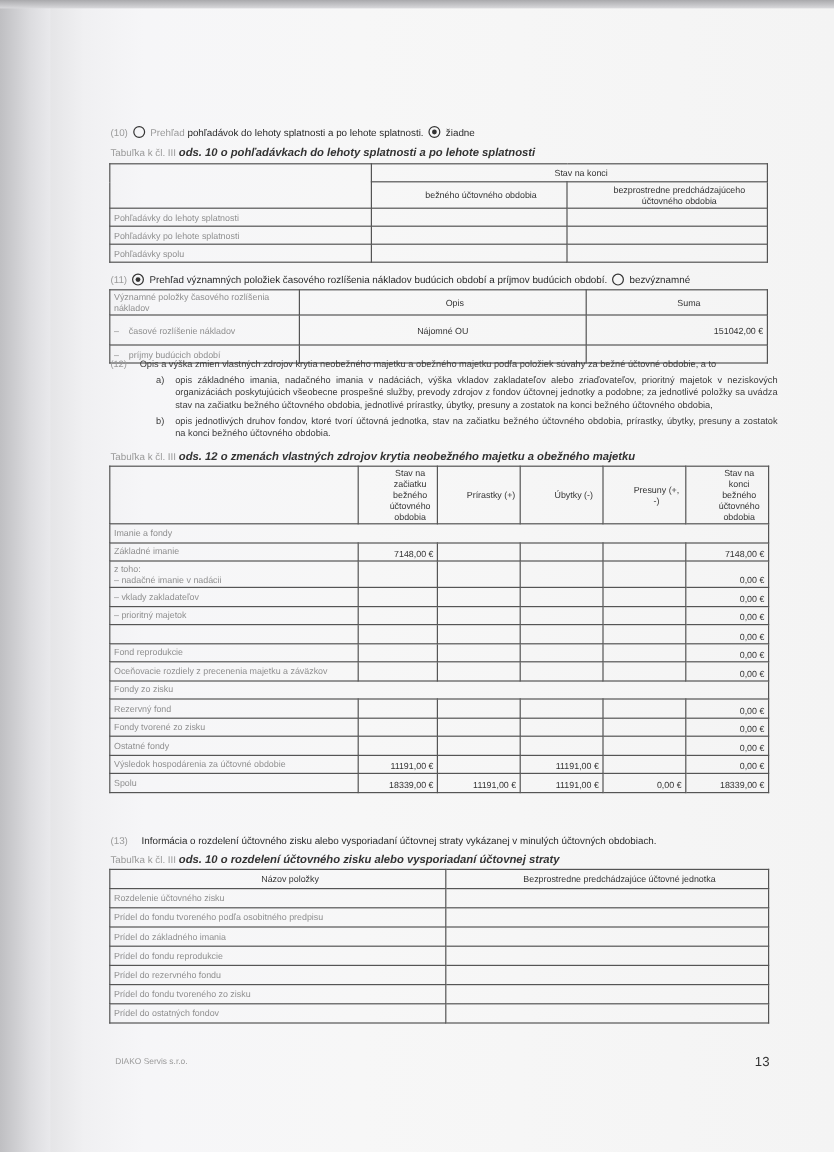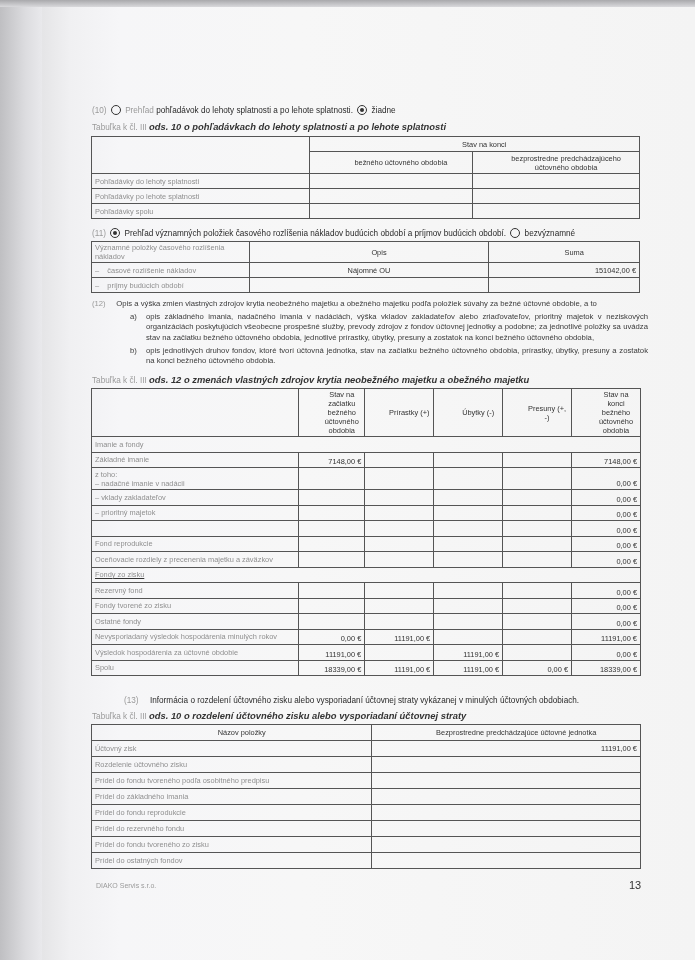--- a/index.html
+++ b/index.html
@@ -93,21 +93,21 @@
         <col style="width:158px">
         <col style="width:240px">
         <col style="width:151px">
       </colgroup>
     <tbody>
         <tr style="height:20px">
       <td class="lbl">Významné položky časového rozlíšenia nákladov</td>
       <th>Opis</th>
       <th>Suma</th>
     </tr>
-    <tr style="height:15px">
+    <tr style="height:25px">
       <td class="lbl"><span>–</span>&nbsp;&nbsp;&nbsp;&nbsp;<span>časové rozlíšenie nákladov</span></td>
       <td style="text-align:center">Nájomné OU</td>
       <td class="num">151042,00 €</td>
     </tr>
     <tr style="height:15px">
       <td class="lbl"><span>–</span>&nbsp;&nbsp;&nbsp;&nbsp;<span>príjmy budúcich období</span></td>
       <td></td>
           <td></td>
     </tr>
   </tbody>
@@ -197,21 +197,21 @@
           <td class="num" style="vertical-align: bottom;">0,00 €</td>
         </tr>
         <tr style="height: 15.5px; margin-left: 27px;">
           <td class="lbl"><span>Oceňovacie rozdiely z precenenia majetku a záväzkov</span></td>
           <td class="num" style="vertical-align: bottom;"></td>
           <td class="num" style="vertical-align: bottom;"></td>
           <td class="num" style="vertical-align: bottom;"></td>
           <td class="num" style="vertical-align: bottom;"></td>
           <td class="num" style="vertical-align: bottom;">0,00 €</td>
         </tr>
-        <tr style="height: 15.5px; text-decoration: underline;">
+        <tr style="height: 15.5px;">
           <td colspan="6" class="lbl">Fondy zo zisku</td>
         </tr>
         <tr style="height: 15.5px;">
           <td class="lbl"><span>Rezervný fond</span></td>
           <td class="num" style="vertical-align: bottom;"></td>
           <td class="num" style="vertical-align: bottom;"></td>
           <td class="num" style="vertical-align: bottom;"></td>
           <td class="num" style="vertical-align: bottom;"></td>
           <td class="num" style="vertical-align: bottom;">0,00 €</td>
         </tr>
@@ -223,73 +223,61 @@
           <td class="num" style="vertical-align: bottom;"></td>
           <td class="num" style="vertical-align: bottom;">0,00 €</td>
         </tr>
         <tr style="height: 15.5px;">
           <td class="lbl"><span>Ostatné fondy</span></td>
           <td class="num" style="vertical-align: bottom;"></td>
           <td class="num" style="vertical-align: bottom;"></td>
           <td class="num" style="vertical-align: bottom;"></td>
           <td class="num" style="vertical-align: bottom;"></td>
           <td class="num" style="vertical-align: bottom;">0,00 €</td>
-        </tr>
-        <tr style="height: 15.5px;">
-          <td class="lbl"><span>Nevysporiadaný výsledok hospodárenia minulých rokov</span></td>
-          <td class="num" style="vertical-align: bottom;">0,00 €</td>
-          <td class="num" style="vertical-align: bottom;">11191,00 €</td>
-          <td class="num" style="vertical-align: bottom;"></td>
-          <td class="num" style="vertical-align: bottom;"></td>
-          <td class="num" style="vertical-align: bottom;">11191,00 €</td>
         </tr>
         <tr style="height: 15.5px;">
           <td class="lbl"><span>Výsledok hospodárenia za účtovné obdobie</span></td>
           <td class="num" style="vertical-align: bottom;">11191,00 €</td>
           <td class="num" style="vertical-align: bottom;"></td>
           <td class="num" style="vertical-align: bottom;">11191,00 €</td>
           <td class="num" style="vertical-align: bottom;"></td>
           <td class="num" style="vertical-align: bottom;">0,00 €</td>
         </tr>
         <tr style="height: 15.5px;">
           <td class="lbl"><span>Spolu</span></td>
           <td class="num" style="vertical-align: bottom;">18339,00 €</td>
           <td class="num" style="vertical-align: bottom;">11191,00 €</td>
           <td class="num" style="vertical-align: bottom;">11191,00 €</td>
           <td class="num" style="vertical-align: bottom;">0,00 €</td>
           <td class="num" style="vertical-align: bottom;">18339,00 €</td>
         </tr>
       </tbody>
   </table>
 
-  <div class="abs line" style="left:50px;top:690px;margin-left:32px;">
+  <div class="abs line" style="left:50px;top:690px;">
     <span class="faint">(13)</span>&nbsp;&nbsp;&nbsp;&nbsp;
     <span>Informácia o rozdelení účtovného zisku alebo vysporiadaní účtovnej straty vykázanej v minulých účtovných obdobiach.</span>
   </div>
   <div class="abs line" style="left:50px;top:704px;">
     <span class="faint">Tabuľka k čl. III</span>
     <span class="ital">ods. 10 o rozdelení účtovného zisku alebo vysporiadaní účtovnej straty</span>
   </div>
   <table id="t13" style="left:49px;top:718px;width:550px;">
     <colgroup>
         <col style="width:281px">
         <col style="width:269px">
       </colgroup>
     <tbody>
         <tr style="height:16px">
       <th>Názov položky</th>
       <th>Bezprostredne predchádzajúce účtovné jednotka</th>
     </tr>
     </tbody>
       <tbody id="t13body">
         <tr style="height: 16px;">
-          <td class="lbl">Účtovný zisk</td>
-          <td class="num">11191,00 €</td>
-        </tr>
-        <tr style="height: 16px;">
           <td class="lbl">Rozdelenie účtovného zisku</td>
           <td class="num"></td>
         </tr>
         <tr style="height: 16px;">
           <td class="lbl">Prídel do fondu tvoreného podľa osobitného predpisu</td>
           <td class="num"></td>
         </tr>
         <tr style="height: 16px;">
           <td class="lbl">Prídel do základného imania</td>
           <td class="num"></td>

